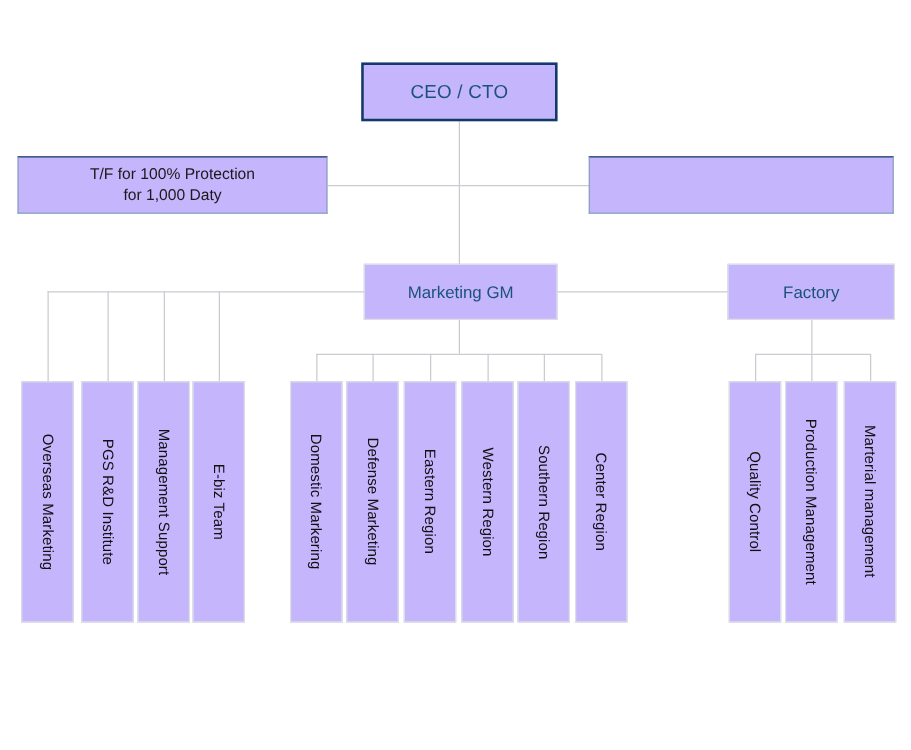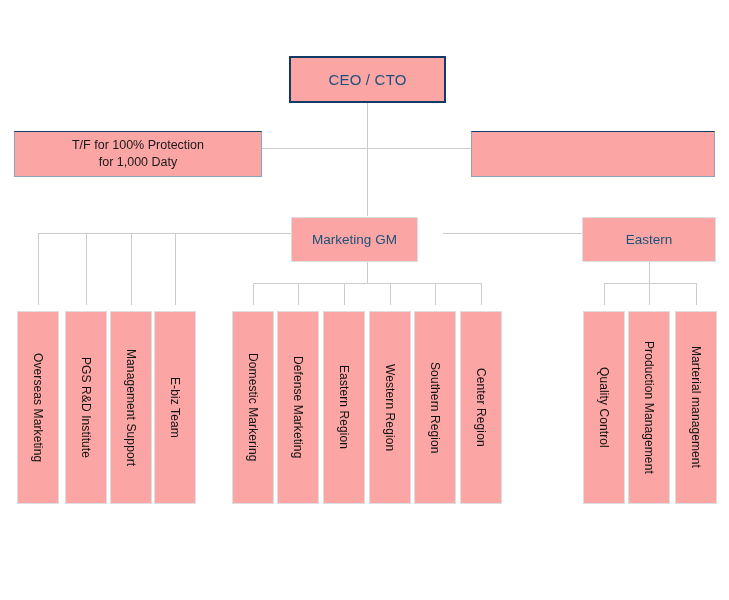--- a/index.html
+++ b/index.html
@@ -25,26 +25,25 @@
     position: absolute;
     background: #c9ccd1;
   }
   .line.v { width: 1px; }
   .line.h { height: 1px; }
 
   
   .box {
     position: absolute;
     box-sizing: border-box;
-    background: #fca5a5;
+    background: #c4b5fd;
     display: flex;
     align-items: center;
     justify-content: center;
     text-align: center;
-    margin-top: 6px;
   }
 
   
   .box-ceo {
     border: 2px solid #123a66;
     color: #1c5279;
     font-size: 15px;
     letter-spacing: .2px;
   }
 
@@ -121,26 +120,26 @@
       <span>for 1,000 Daty</span>
     </span>
   </div>
 
   <div class="box box-tf" style="left:471px; top:125px; width:244px; height:46px;">
     <span>
       <br>
     </span>
   </div>
 
-  <div class="box box-mid" style="left:291px; top:211px; width:127px; height:45px;">
+  <div class="box box-mid" style="left:291px; top:211px; width:155px; height:45px;">
     <span>Marketing GM</span>
   </div>
 
   <div class="box box-mid" style="left:582px; top:211px; width:134px; height:45px;">
-    <span>Eastern</span>
+    <span>Factory</span>
   </div>
 
   <div class="box box-leaf" style="left:17px; top:305px; width:42px; height:193px;">
     <span class="vtext">Overseas Marketing</span>
   </div>
   <div class="box box-leaf" style="left:65px; top:305px; width:42px; height:193px;">
     <span class="vtext">PGS R&amp;D Institute</span>
   </div>
   <div class="box box-leaf" style="left:110px; top:305px; width:42px; height:193px;">
     <span class="vtext">Management Support</span>

